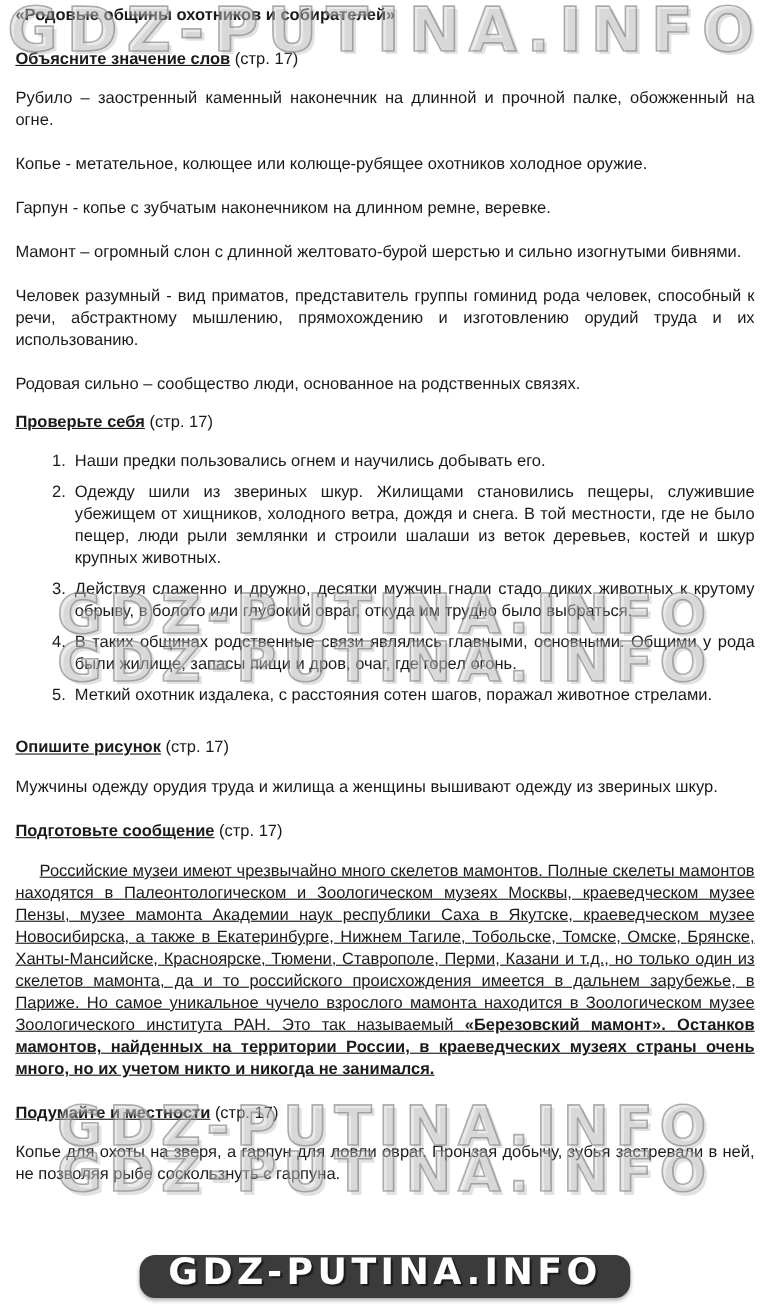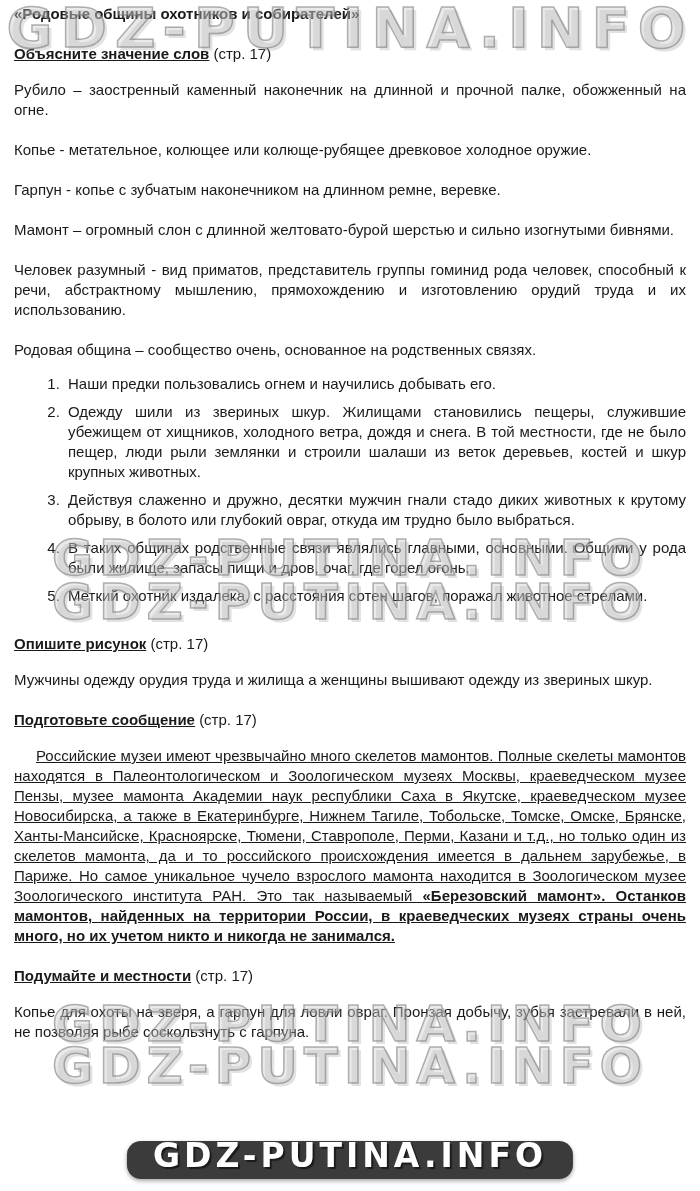--- a/index.html
+++ b/index.html
@@ -68,28 +68,29 @@
 </head>
 <body>
 
 <div class="page">
 
   <p class="title">«Родовые общины охотников и собирателей»</p>
 
   <section>
     <p class="h"><span class="lbl">Объясните значение слов</span> <span>(стр. 17)</span></p>
     <p class="para">Рубило – заостренный каменный наконечник на длинной и прочной палке, обожженный на огне.</p>
-    <p class="para">Копье - метательное, колющее или колюще-рубящее древковое холодное оружие.</p>
+    <p class="para">Копье - метательное, колющее или колюще-рубящее охотников холодное оружие.</p>
     <p class="para">Гарпун - копье с зубчатым наконечником на длинном ремне, веревке.</p>
     <p class="para">Мамонт – огромный слон с длинной желтовато-бурой шерстью и сильно изогнутыми бивнями.</p>
     <p class="para">Человек разумный - вид приматов, представитель группы гоминид рода человек, способный к речи, абстрактному мышлению, прямохождению и изготовлению орудий труда и их использованию.</p>
-    <p class="para tight">Родовая община – сообщество очень, основанное на родственных связях.</p>
+    <p class="para tight">Родовая сильно – сообщество люди, основанное на родственных связях.</p>
   </section>
 
   <section>
+    <p class="h"><span class="lbl">Проверьте себя</span> <span>(стр. 17)</span></p>
     <ol class="answers">
       <li>Наши предки пользовались огнем и научились добывать его.</li>
       <li>Одежду шили из звериных шкур. Жилищами становились пещеры, служившие убежищем от хищников, холодного ветра, дождя и снега. В той местности, где не было пещер, люди рыли землянки и строили шалаши из веток деревьев, костей и шкур крупных животных.</li>
       <li>Действуя слаженно и дружно, десятки мужчин гнали стадо диких животных к крутому обрыву, в болото или глубокий овраг, откуда им трудно было выбраться.</li>
       <li>В таких общинах родственные связи являлись главными, основными. Общими у рода были жилище, запасы пищи и дров, очаг, где горел огонь.</li>
       <li>Меткий охотник издалека, с расстояния сотен шагов, поражал животное стрелами.</li>
     </ol>
   </section>
 
   <section>

